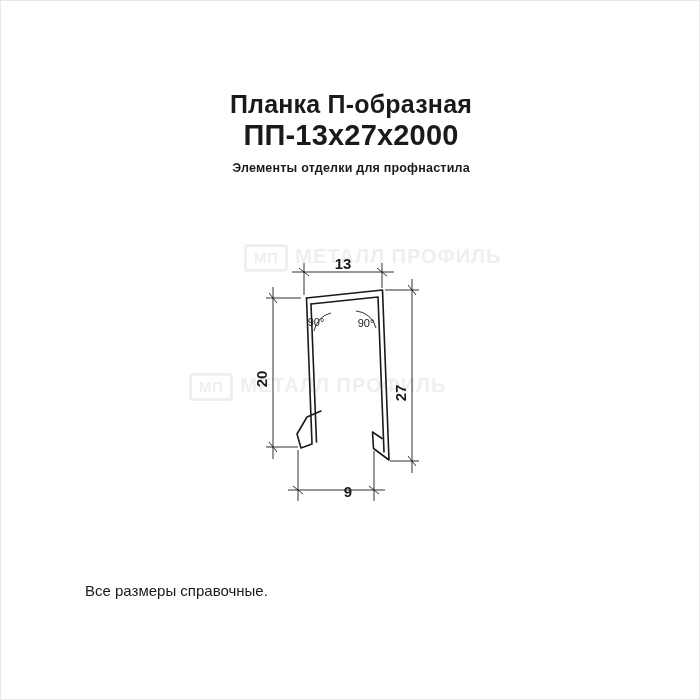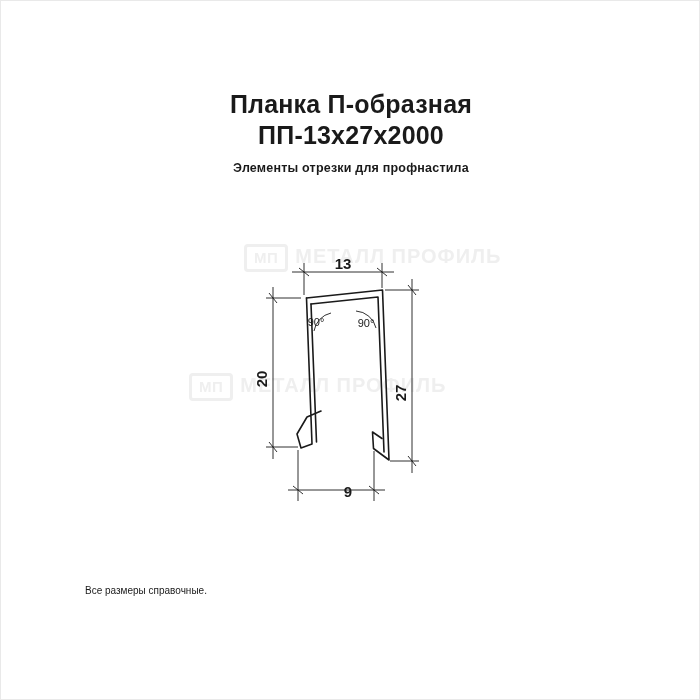--- a/index.html
+++ b/index.html
@@ -30,21 +30,21 @@
     width: 700px;
     text-align: center;
   }
   .title-line1 {
     font-size: 25px;
     font-weight: bold;
     letter-spacing: 0.2px;
     line-height: 30px;
   }
   .title-line2 {
-    font-size: 25px;
+    font-size: 29px;
     font-weight: bold;
     letter-spacing: 0.2px;
     line-height: 32px;
   }
   .subtitle {
     font-size: 12.5px;
     font-weight: bold;
     margin-top: 10px;
     letter-spacing: 0.2px;
   }
@@ -78,21 +78,21 @@
     position: absolute;
     left: 0;
     top: 0;
     width: 700px;
     height: 700px;
   }
   .notes {
     position: absolute;
     left: 84px;
     top: 580px;
-    font-size: 10px;
+    font-size: 15px;
     line-height: 19px;
     color: #1a1a1a;
   }
   svg text {
     font-family: "Liberation Sans", sans-serif;
     fill: #1a1a1a;
   }
 </style>
 </head>
 <body>
@@ -104,21 +104,21 @@
       <span class="wm-badge">МП</span><span>МЕТАЛЛ ПРОФИЛЬ</span>
     </div>
     <div class="wm wm2">
       <span class="wm-badge">МП</span><span>МЕТАЛЛ ПРОФИЛЬ</span>
     </div>
   </div>
 
   <div class="title-block">
     <div class="title-line1">Планка П-образная</div>
     <div class="title-line2">ПП-13х27х2000</div>
-    <div class="subtitle">Элементы отрезки для профнастила</div>
+    <div class="subtitle">Элементы отделки для профнастила</div>
   </div>
 
   <svg class="drawing" viewBox="0 0 700 700">
 
     <g fill="none" stroke="#1a1a1a" stroke-width="1.6" stroke-linecap="round" stroke-linejoin="round">
 
       <path d="M 305.5 297
                L 381.5 289
                L 388 459
                L 372.5 447.5

